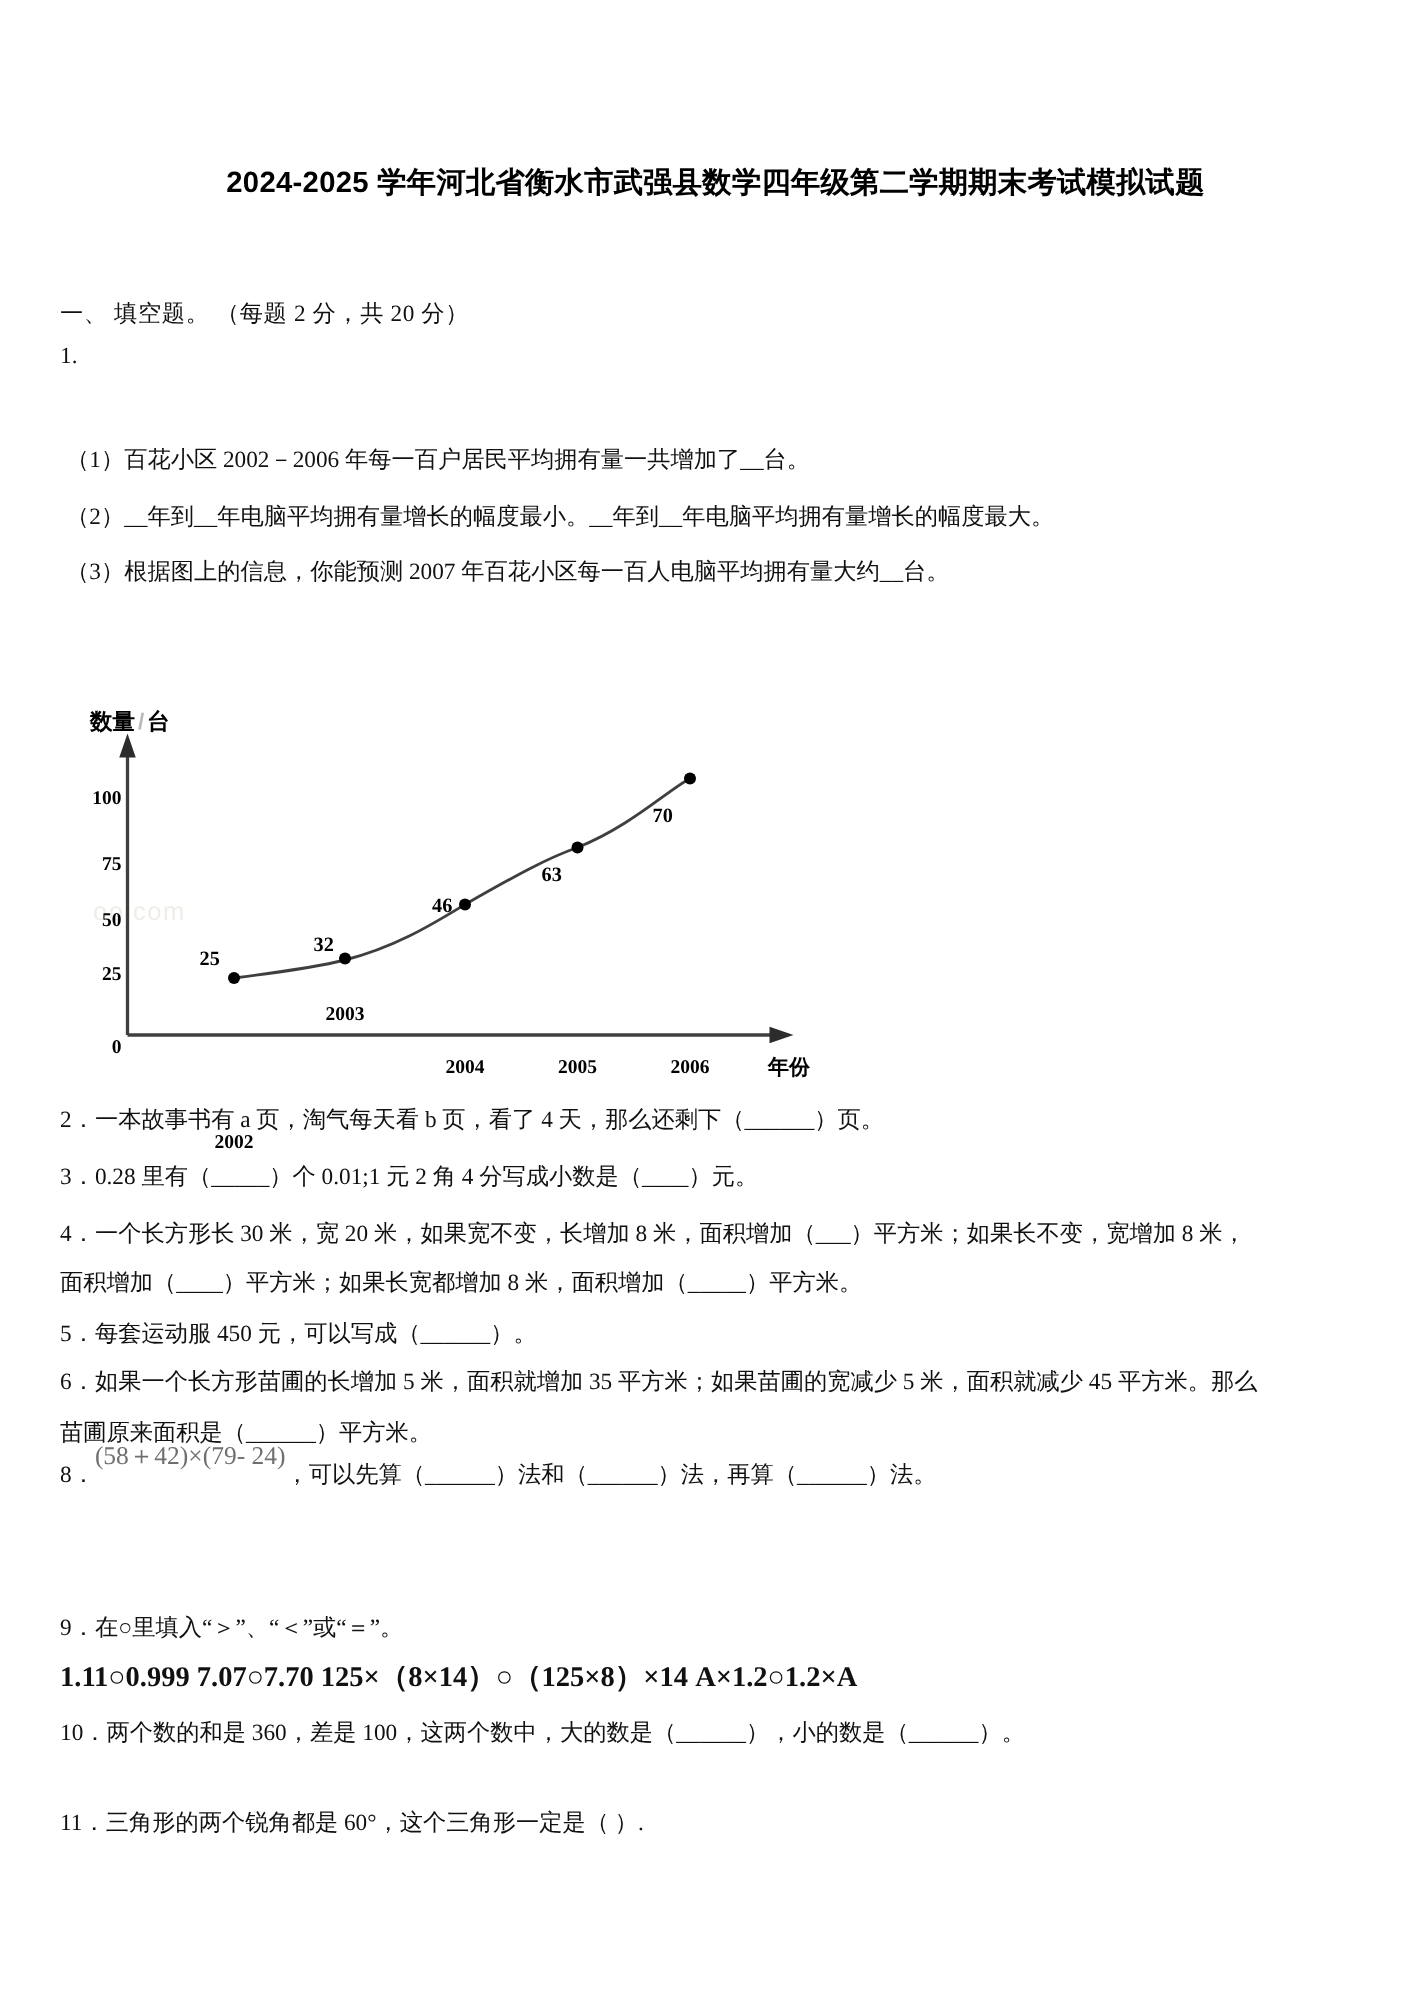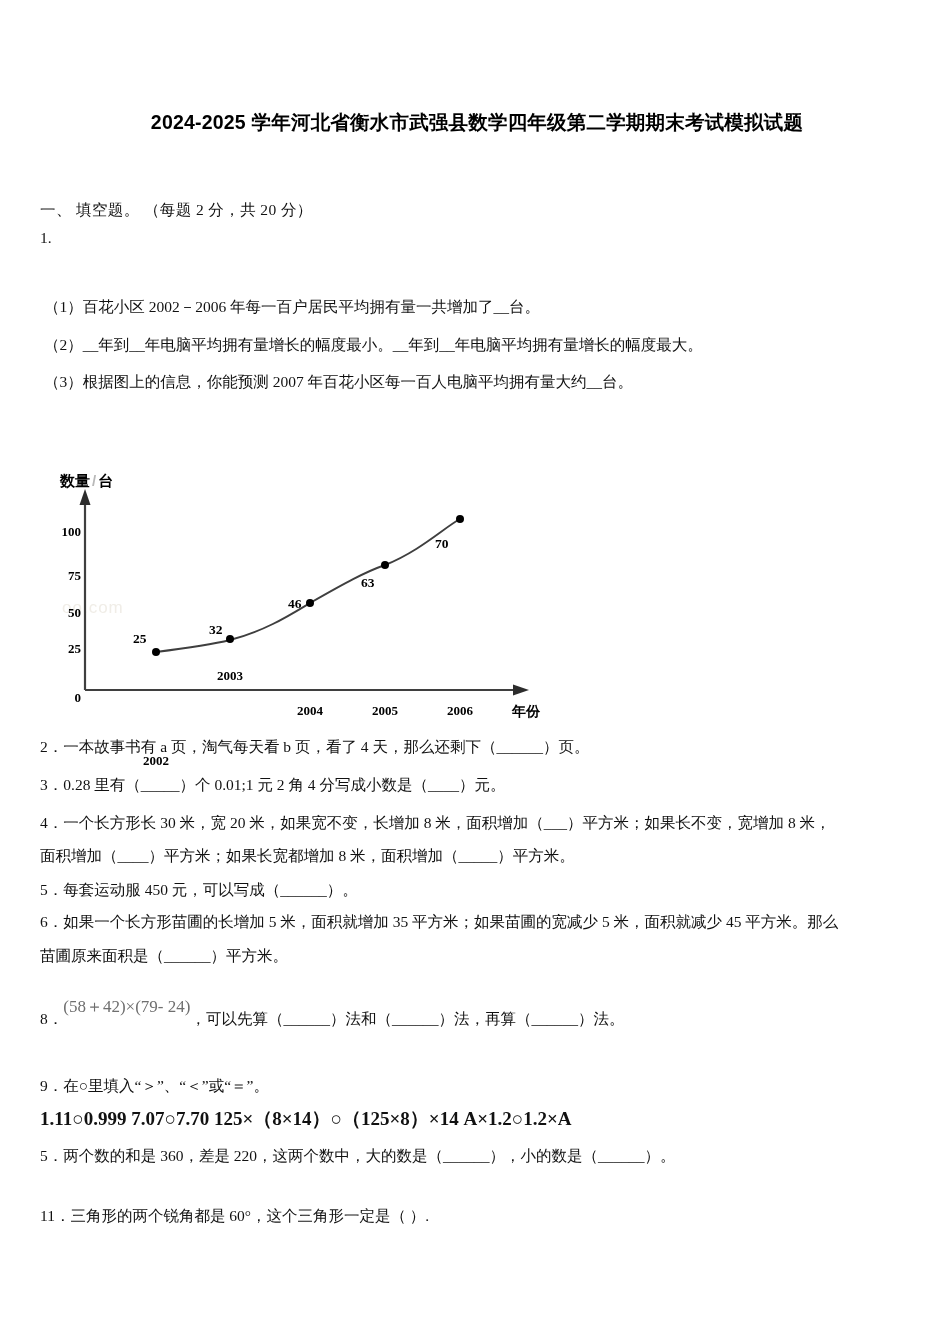--- a/index.html
+++ b/index.html
@@ -187,25 +187,25 @@
 
   <div class="line q" style="left:40px; top:812px;">4．一个长方形长 30 米，宽 20 米，如果宽不变，长增加 8 米，面积增加（___）平方米；如果长不变，宽增加 8 米，</div>
   <div class="line q" style="left:40px; top:845px;">面积增加（____）平方米；如果长宽都增加 8 米，面积增加（_____）平方米。</div>
 
   <div class="line q" style="left:40px; top:879px;">5．每套运动服 450 元，可以写成（______）。</div>
 
   <div class="line q" style="left:40px; top:911px;">6．如果一个长方形苗圃的长增加 5 米，面积就增加 35 平方米；如果苗圃的宽减少 5 米，面积就减少 45 平方米。那么</div>
   <div class="line q" style="left:40px; top:945px;">苗圃原来面积是（______）平方米。</div>
 
 
-  <div class="line q" style="left:40px; top:1003px;">
+  <div class="line q" style="left:40px; top:967px;">
     <span class="q8-num">8．</span><span class="formula">(58＋42)×(79‑ 24)</span><span class="q8-num">，可以先算（______）法和（______）法，再算（______）法。</span>
   </div>
 
   <div class="line q" style="left:40px; top:1075px;">9．在○里填入“＞”、“＜”或“＝”。</div>
   <div class="line q" style="left:40px; top:1108px; font-weight:bold; font-size:19px;">1.11○0.999    7.07○7.70     125×（8×14）○（125×8）×14       A×1.2○1.2×A</div>
 
-  <div class="line q" style="left:40px; top:1145px;">5．两个数的和是 360，差是 220，这两个数中，大的数是（______），小的数是（______）。</div>
+  <div class="line q" style="left:40px; top:1145px;">10．两个数的和是 360，差是 100，这两个数中，大的数是（______），小的数是（______）。</div>
 
 
   <div class="line q" style="left:40px; top:1205px;">11．三角形的两个锐角都是 60°，这个三角形一定是（  ）.</div>
 
 </div>
 
 </body></html>

